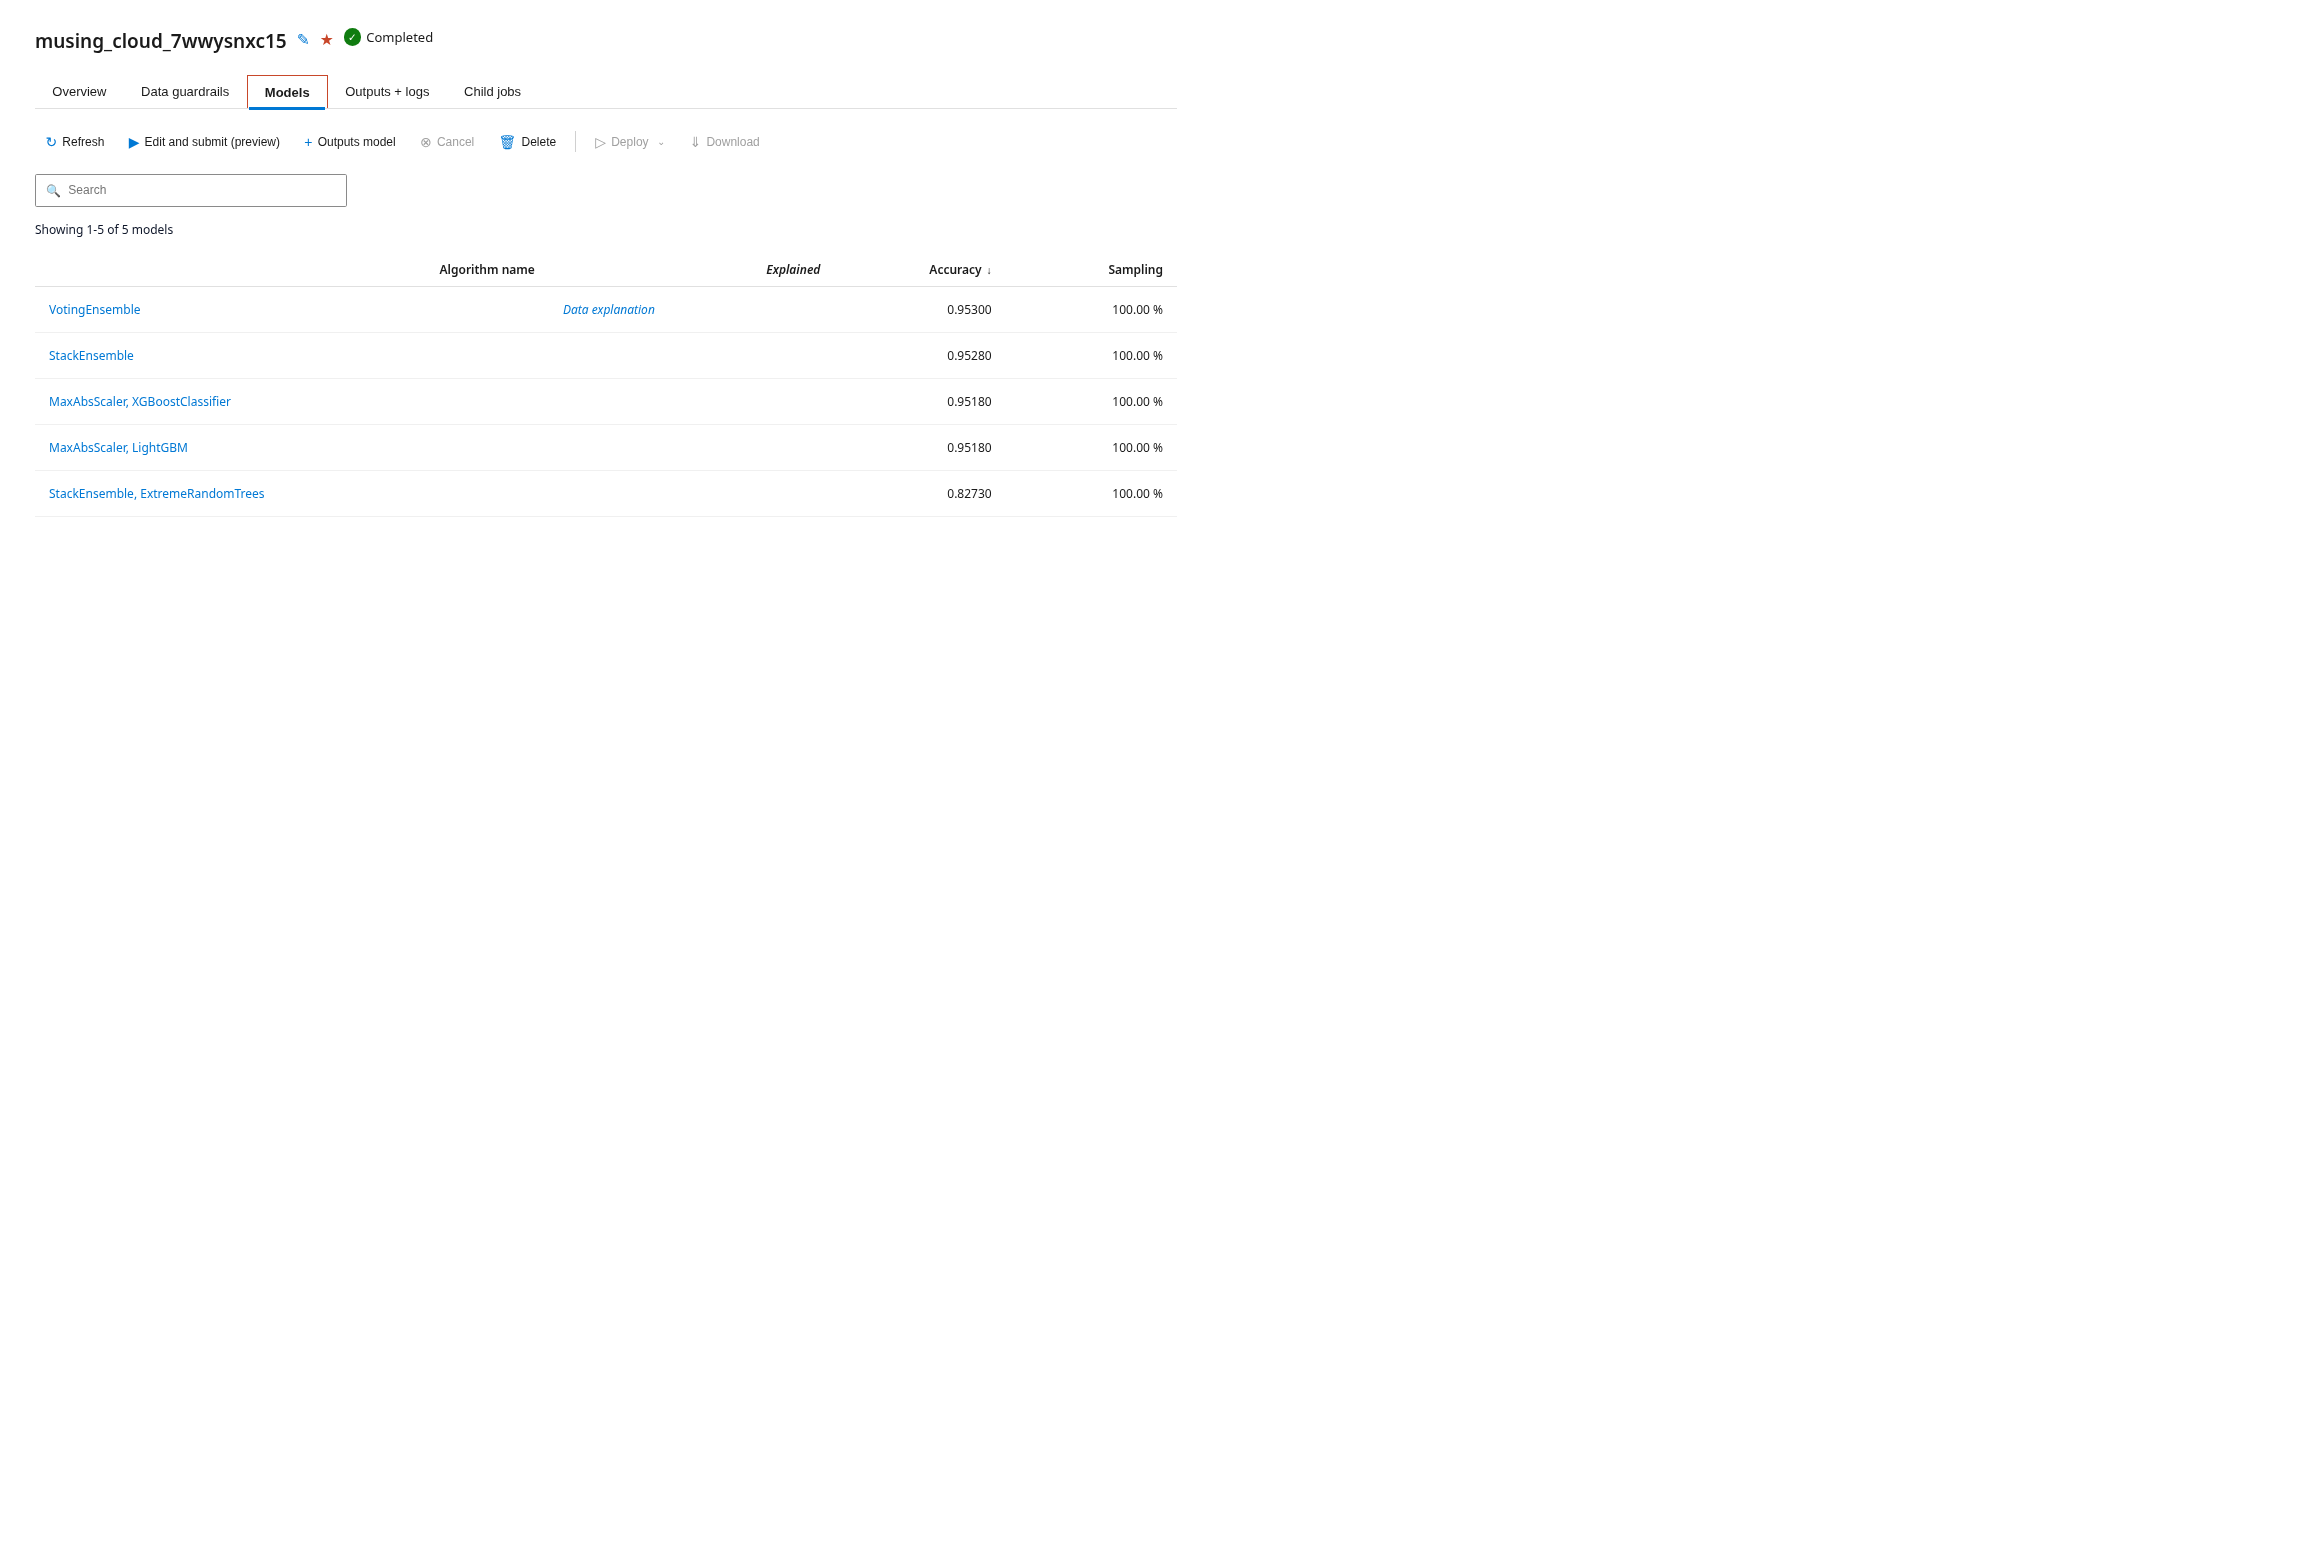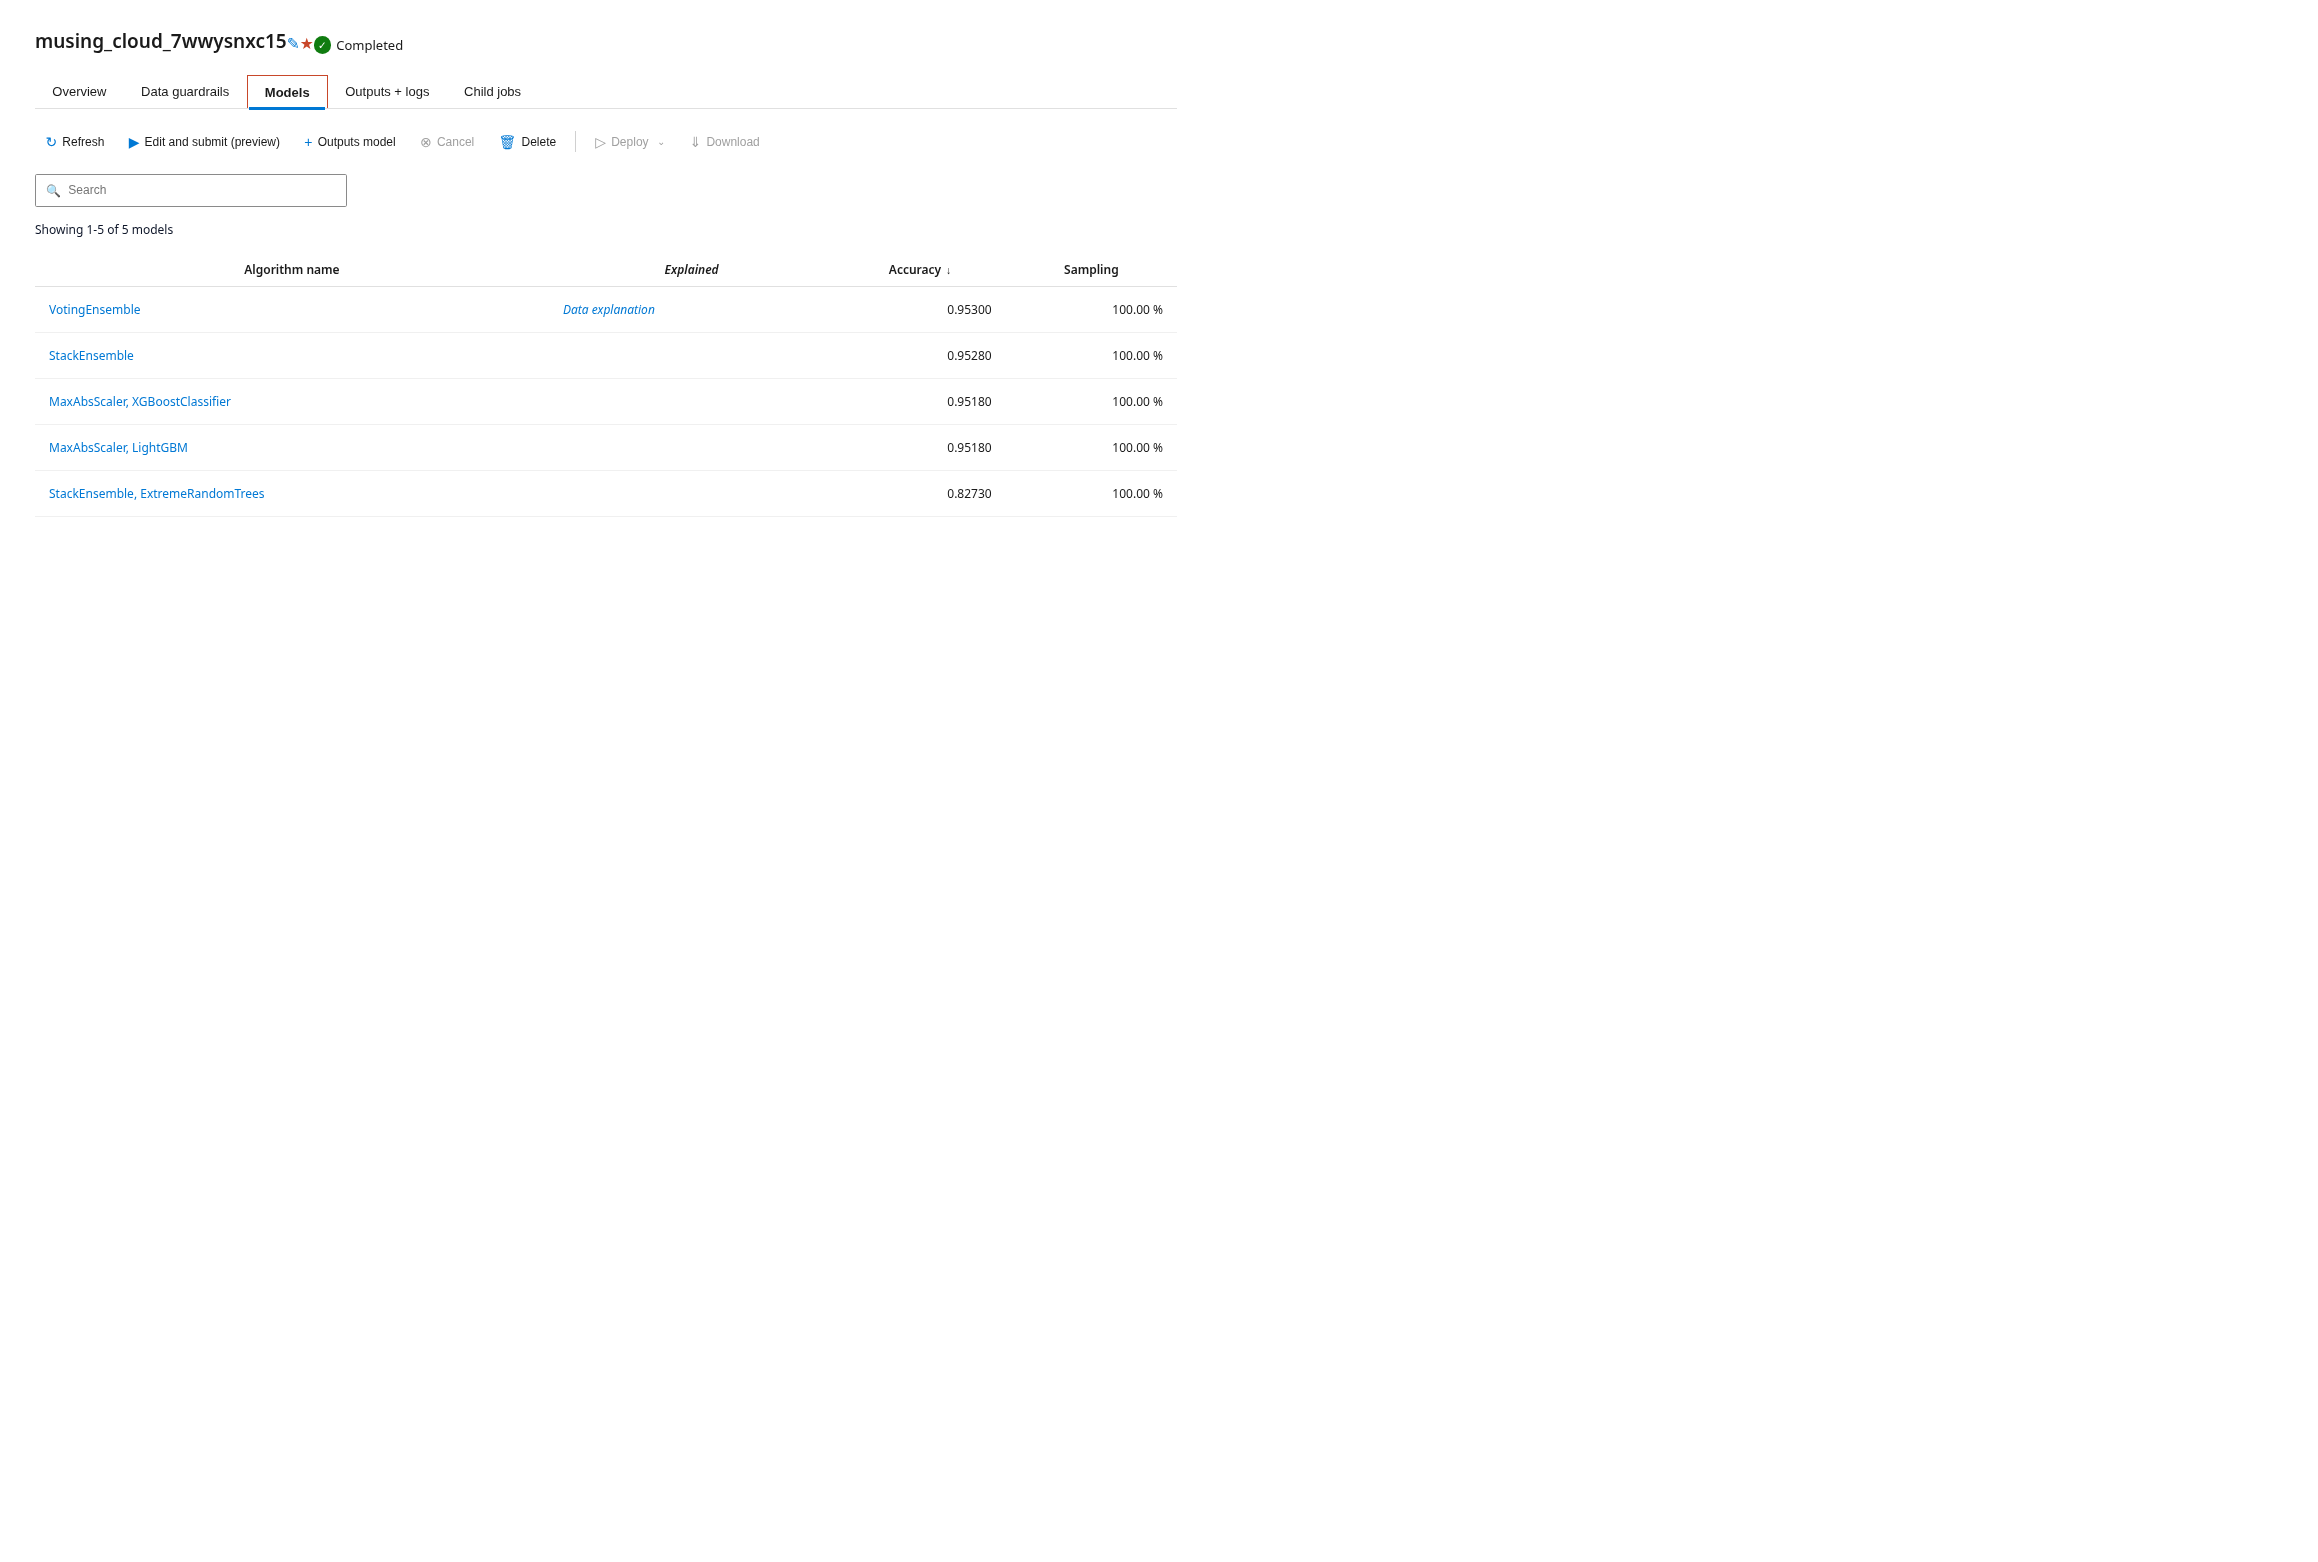--- a/index.html
+++ b/index.html
@@ -8,22 +8,22 @@
       background: #ffffff;
       color: #1a1a1a;
       font-size: 13px;
     }
     .page-container {
       padding: 28px 35px;
       max-width: 1212px;
     }
     .title-row {
       display: flex;
-      align-items: flex-end;
-      gap: 0;
+      align-items: flex-start;
+      gap: 10px;
       margin-bottom: 21px;
     }
     .page-title {
       font-size: 19px;
       font-weight: 600;
       color: #1a1a1a;
     }
     .edit-icon, .star-icon {
       cursor: pointer;
       font-size: 15.6px;
@@ -144,21 +144,21 @@
     .results-count {
       font-size: 12px;
       color: #0f172a;
       margin-bottom: 14px;
     }
     .models-table {
       width: 100%;
       border-collapse: collapse;
     }
     .models-table th {
-      text-align: center;
+      text-align: right;
       font-weight: 600;
       font-size: 12px;
       color: #1a1a1a;
       padding: 8.7px 14px;
       border-bottom: 1.7px solid #e0e0e0;
     }
     .models-table td {
       padding: 14px 14px;
       font-size: 12px;
       color: #1a1a1a;

